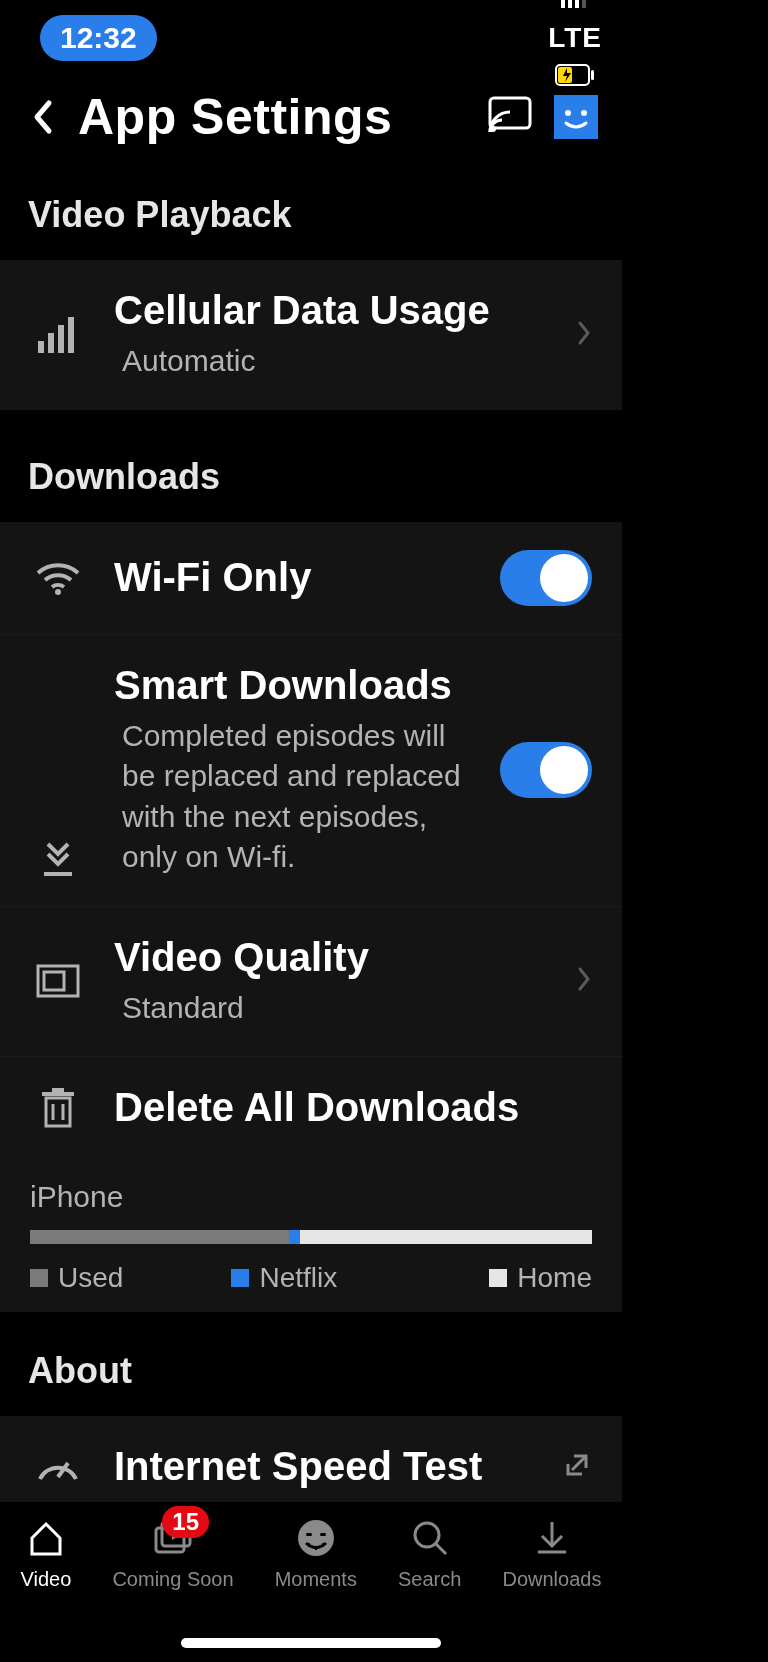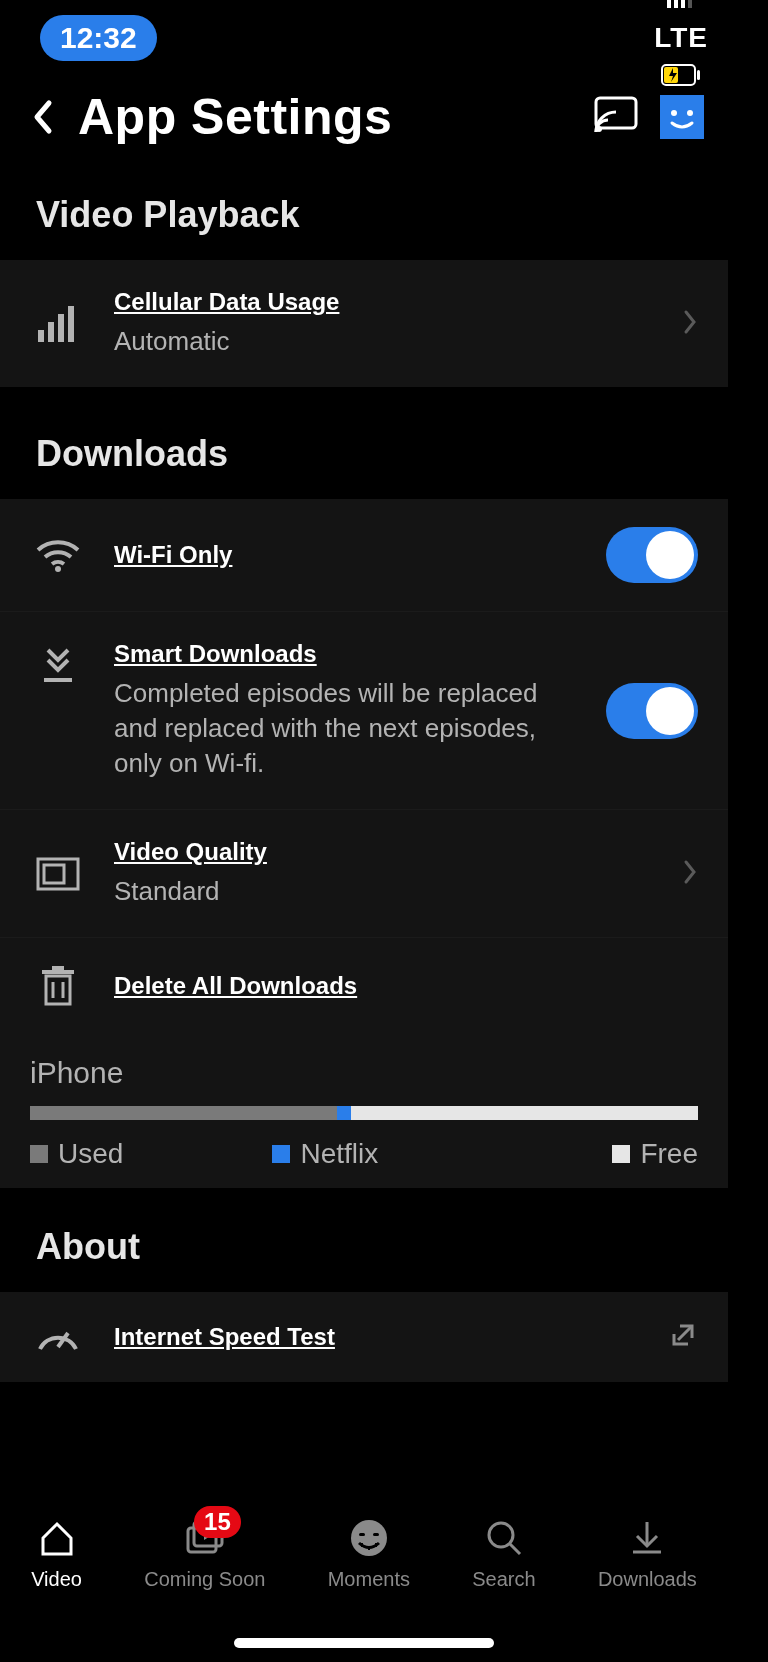--- a/index.html
+++ b/index.html
@@ -15,21 +15,21 @@
   }
   * { box-sizing: border-box; }
   html, body {
     margin: 0; padding: 0;
     background: var(--bg);
     color: var(--text);
     font-family: -apple-system, Helvetica, Arial, sans-serif;
     width: 768px;
   }
   .screen {
-    width: 728px;
+    width: 622px;
     min-height: 1662px;
     position: relative;
     background: var(--bg);
   }
 
   
   .status-bar {
     height: 76px;
     display: flex;
     align-items: center;
@@ -83,21 +83,21 @@
     background: #2a7eea;
     display: inline-flex;
     align-items: center;
     justify-content: center;
   }
 
   
   .section-title {
     font-size: 36px;
     font-weight: 800;
-    padding: 0 36px;
+    padding: 0 28px;
     margin-top: 18px;
     margin-bottom: 24px;
     color: #e6e6e6;
   }
 
   .panel {
     background: var(--panel);
   }
 
   .row {
@@ -113,30 +113,30 @@
     display: flex;
     justify-content: center;
     align-items: center;
     color: #b3b3b3;
   }
   .row .content {
     flex: 1;
     min-width: 0;
   }
   .row .primary {
-    font-size: 24px;
+    font-size: 40px;
     font-weight: 600;
     color: #fff;
-    text-decoration: underline;
   }
   .row .secondary {
-    font-size: 26px;
+    font-size: 30px;
     color: var(--sub);
     margin-top: 8px;
     line-height: 1.35;
+    margin-left: 8px;
   }
   .row .chevron {
     color: #5a5a5a;
   }
 
   
   .switch {
     width: 92px; height: 56px;
     border-radius: 28px;
     background: var(--accent);
@@ -323,21 +323,21 @@
         </svg>
       </div>
       <div class="content">
         <div class="primary">Wi-Fi Only</div>
       </div>
       <div class="switch">
           <div class="knob"></div>
         </div>
     </div>
 
-    <div class="row" style="align-items:flex-start;">
+    <div class="row" style="align-items:flex-end;">
       <div class="icon-slot" style="margin-top:6px;">
         <svg width="40" height="38" viewBox="0 0 40 38">
           <path d="M10 4 L20 14 L30 4" stroke="#b3b3b3" stroke-width="4" fill="none"></path>
           <path d="M10 14 L20 24 L30 14" stroke="#b3b3b3" stroke-width="4" fill="none"></path>
           <rect x="6" y="32" width="28" height="4" fill="#b3b3b3"></rect>
         </svg>
       </div>
       <div class="content">
         <div class="primary">Smart Downloads</div>
         <div class="secondary" style="max-width:470px">Completed episodes will be replaced and replaced with the next episodes, only on Wi-fi.</div>
@@ -391,21 +391,21 @@
         <div class="item">
           <div class="legend-box" style="background:#7a7a7a"></div>
           <span>Used</span>
         </div>
         <div class="item" style="margin-left:auto;margin-right:auto;">
           <div class="legend-box" style="background:#2a7eea"></div>
           <span>Netflix</span>
         </div>
         <div class="item" style="margin-left:auto;">
           <div class="legend-box" style="background:#e6e6e6"></div>
-          <span>Free</span>
+          <span>Home</span>
         </div>
       </div>
     </div>
   </div>
 
   <div class="section-title" style="margin-top:38px">About</div>
   <div class="panel">
     <div class="row">
       <div class="icon-slot">
         <svg width="44" height="32" viewBox="0 0 44 32">

